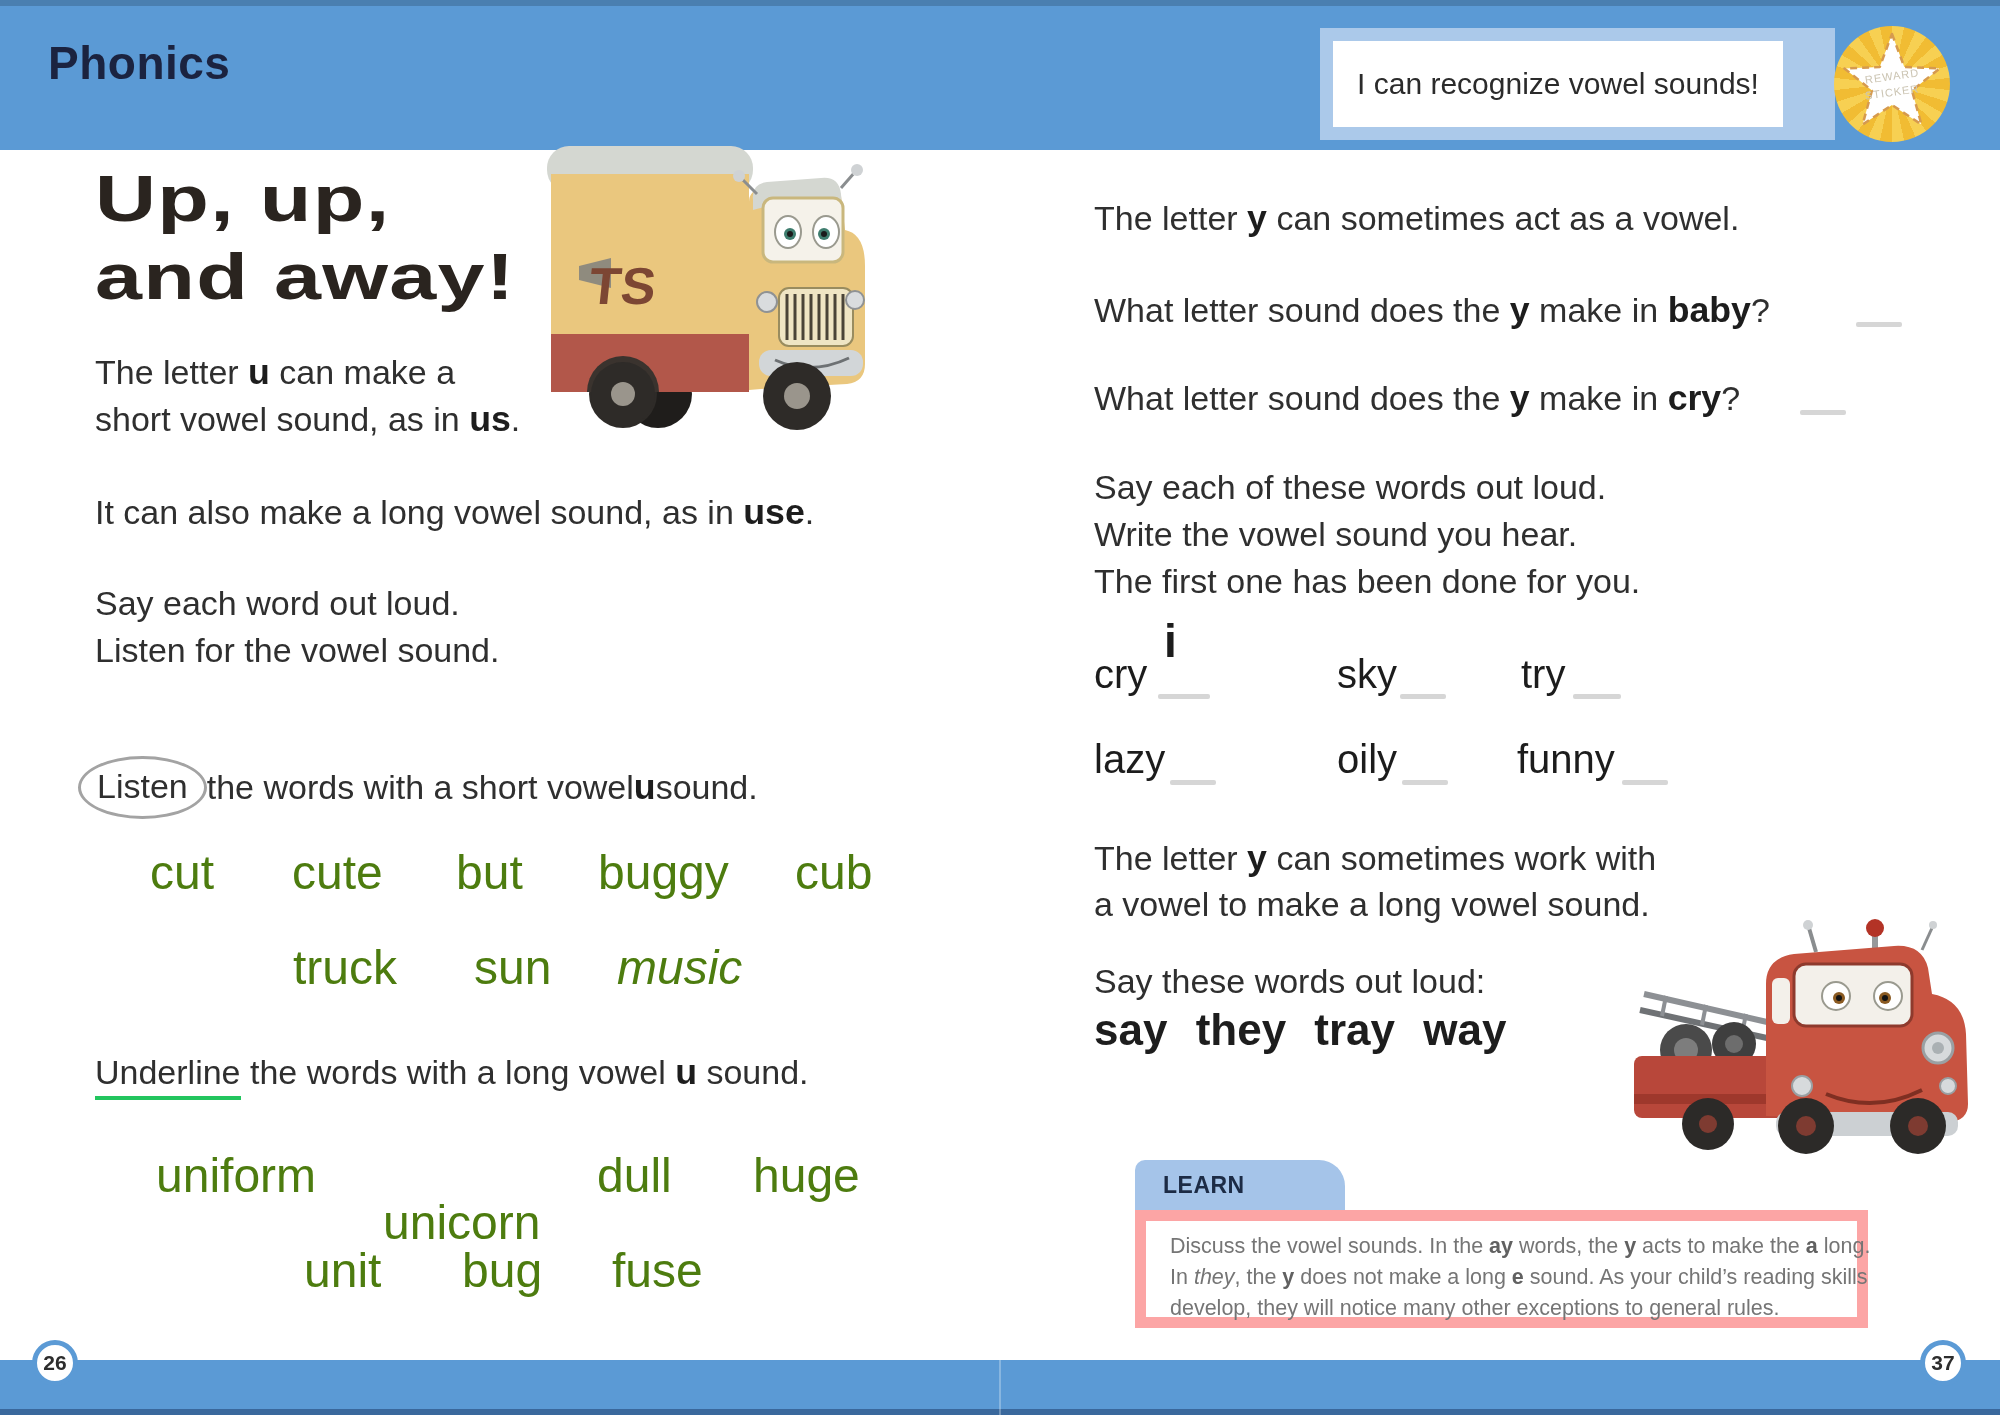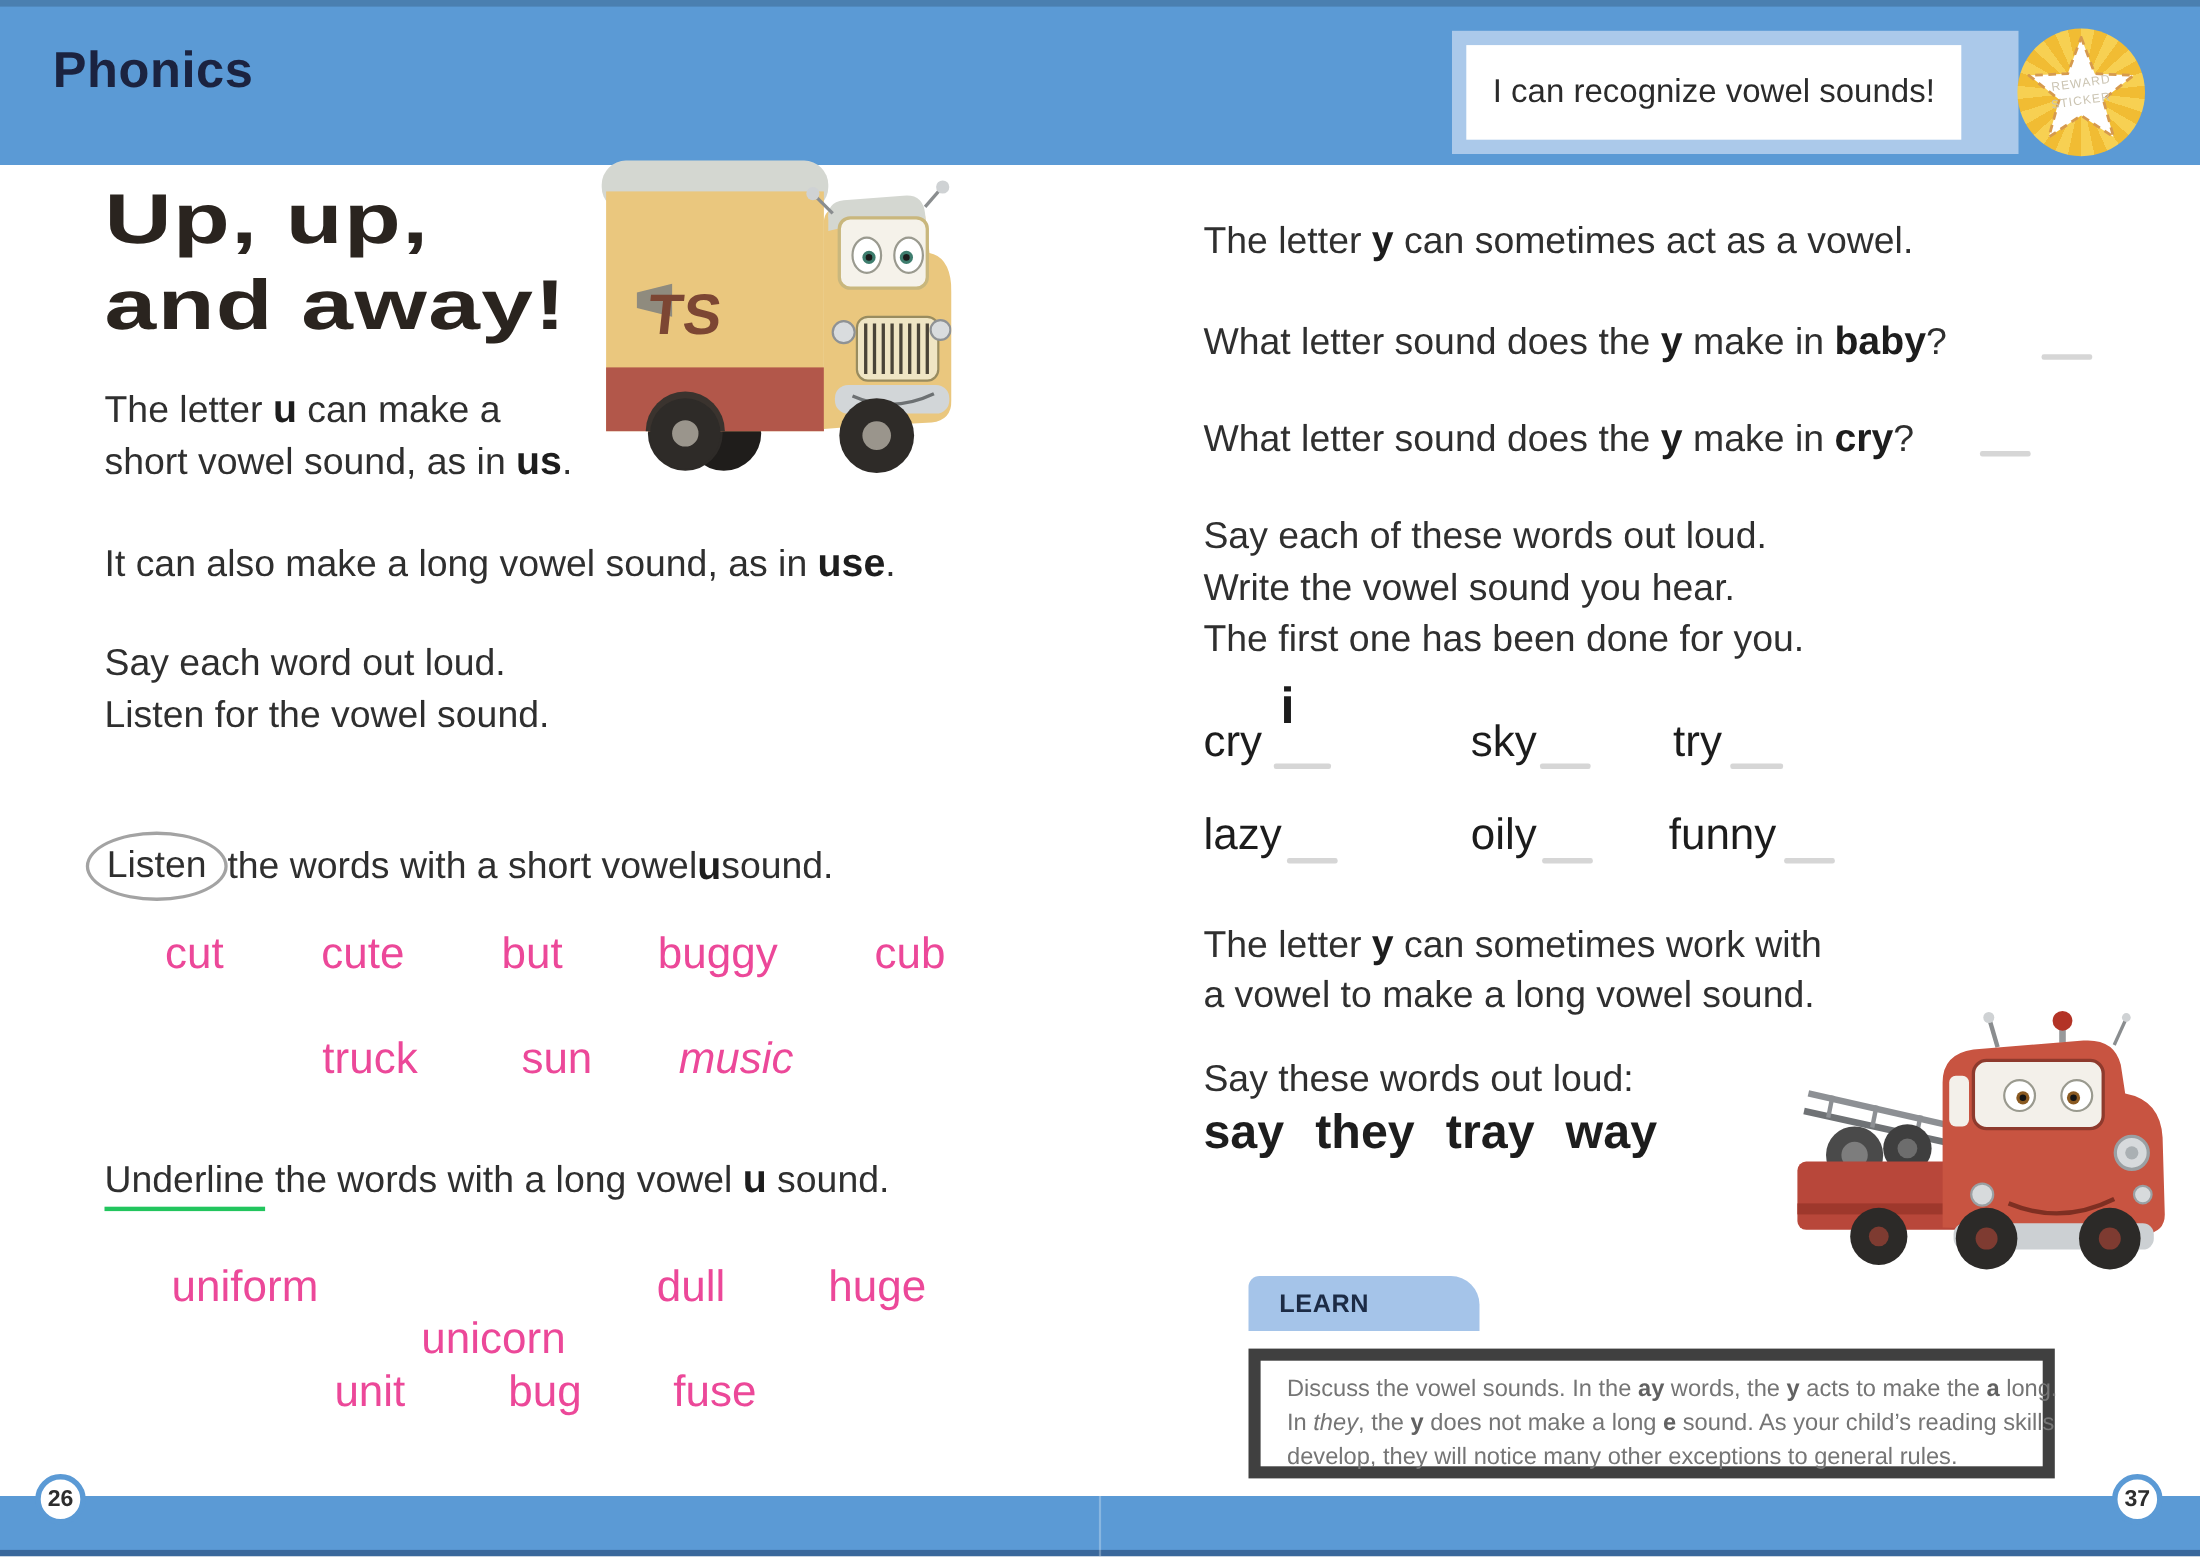--- a/index.html
+++ b/index.html
@@ -19,32 +19,32 @@
   .sticker{position:absolute;left:1834px;top:26px;width:116px;height:116px;border-radius:50%;
            background:repeating-conic-gradient(#f7d052 0deg 12deg,#f1bc33 12deg 24deg);}
   .sticker svg{position:absolute;left:0;top:0;}
   .sticker-text{position:absolute;left:0;width:116px;text-align:center;font-size:11px;color:#cbc4b2;
                 letter-spacing:1px;transform:rotate(-8deg);}
   
   .t{position:absolute;font-size:34px;color:#2f2f2f;white-space:nowrap;}
   .h1{position:absolute;font-size:64px;font-weight:bold;color:#2a241f;white-space:nowrap;
       transform:scaleX(1.32);transform-origin:left top;letter-spacing:1px;}
   .bh{font-weight:bold;font-size:1.05em;color:#1d1d1d;}
-  .hw{position:absolute;font-size:40px;color:#ec4899;white-space:nowrap;}
+  .hw{position:absolute;font-size:48px;color:#4d7c0f;white-space:nowrap;}
   .hw2{position:absolute;font-size:40px;color:#1c1c1c;white-space:nowrap;}
   .circled{border:3px solid #a3a3a3;border-radius:50%;padding:8px 16px 10px;display:inline-block;}
   .underlined{border-bottom:4px solid #22c55e;padding-bottom:5px;}
   .ans{position:absolute;height:5px;background:#d6d6d6;border-radius:2px;}
   .answer-hand{position:absolute;font-size:46px;font-weight:bold;color:#1c1c1c;}
   .say-words{position:absolute;font-size:44px;font-weight:bold;color:#1d1d1d;word-spacing:16px;white-space:nowrap;}
   
   .lt-tab{position:absolute;left:1135px;top:1160px;width:210px;height:50px;background:#a5c4e9;
           border-radius:10px 26px 0 0;}
   .lt-tab span{position:absolute;left:28px;top:0;line-height:50px;font-size:23px;font-weight:bold;color:#1c2b45;letter-spacing:.5px;}
-  .lt-box{position:absolute;left:1135px;top:1210px;width:733px;height:118px;background:#404040;margin-top:16px;}
+  .lt-box{position:absolute;left:1135px;top:1210px;width:733px;height:118px;background:#fca5a5;}
   .lt-white{position:absolute;left:11px;top:11px;right:11px;bottom:11px;background:#fff;}
   .lt-text{position:absolute;left:24px;top:10px;font-size:21.5px;line-height:31px;color:#757575;white-space:nowrap;}
   .lt-text b{color:#616161;}
   
   .badge{position:absolute;width:46px;height:46px;box-sizing:border-box;border-radius:50%;background:#fff;
          border:5px solid #5b9ad5;display:flex;align-items:center;justify-content:center;
          font-size:21px;font-weight:bold;color:#2d2d2d;z-index:5;}
 </style>
 </head>
 <body>

